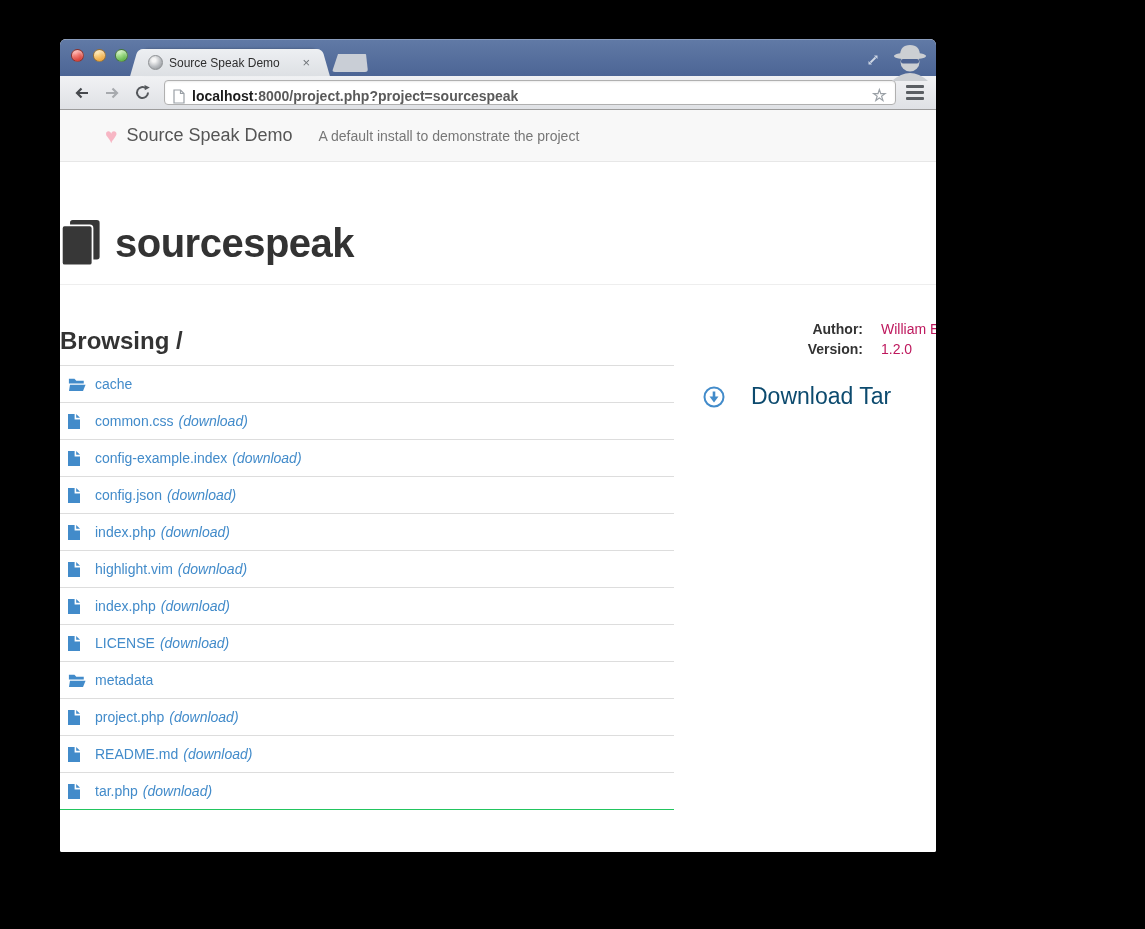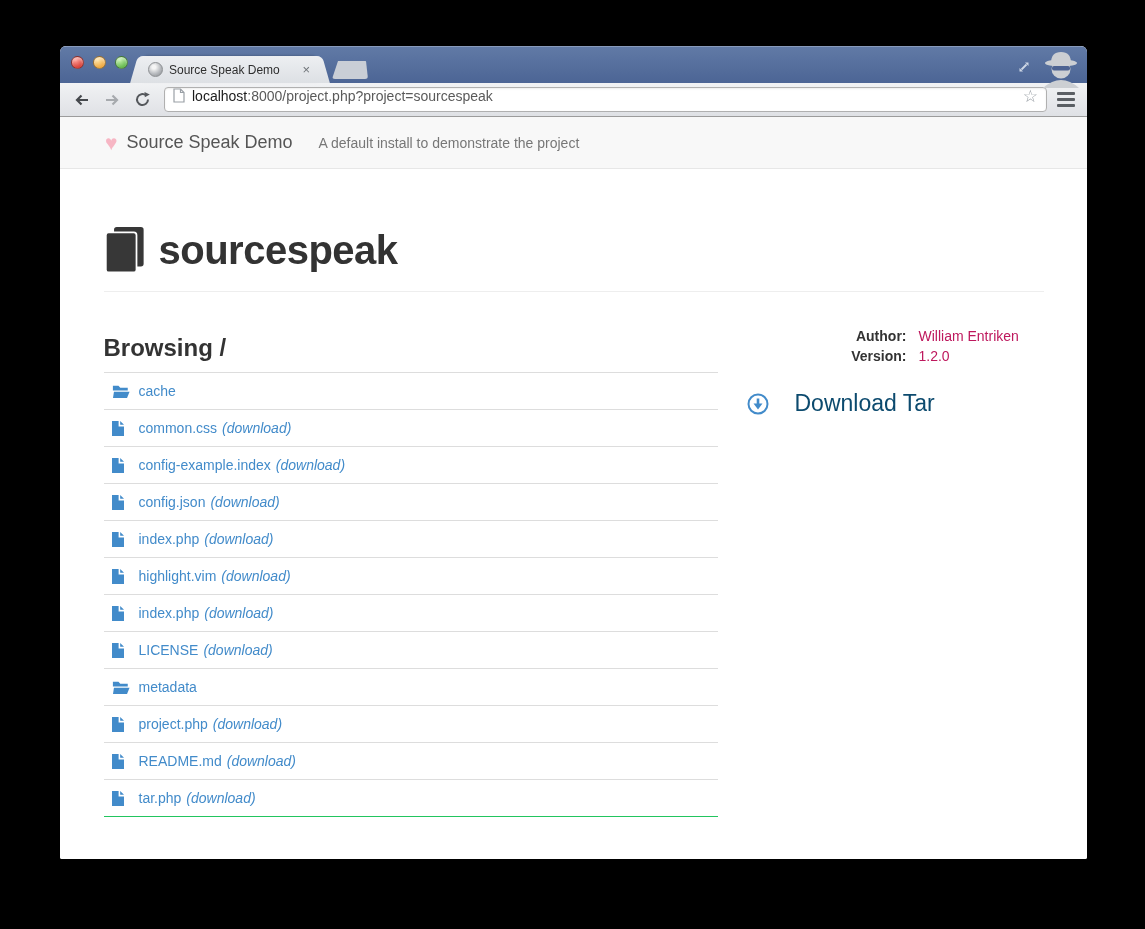--- a/index.html
+++ b/index.html
@@ -1,20 +1,20 @@
 <!DOCTYPE html>
 <html><head>
 <meta charset="utf-8">
 <style>
   * { margin:0; padding:0; box-sizing:border-box; }
   html,body { width:1145px; height:929px; background:#000; font-family:"Liberation Sans", sans-serif; }
   .stage { position:relative; width:1145px; height:929px; background:#000; overflow:hidden; }
 
   
-  .window { position:absolute; left:60px; top:46px; width:1027px; height:813px;
+  .window { position:absolute; left:60px; top:39px; width:876px; height:813px;
             border-radius:6px 6px 2px 2px; overflow:hidden; background:#fff;
             box-shadow:0 12px 34px rgba(0,0,0,.65); }
 
   
   .titlebar { position:relative; height:37px;
               background:linear-gradient(#617aa6, #4c6595);
               box-shadow:inset 0 1px 0 rgba(255,255,255,.25); }
   .traffic-lights { position:absolute; left:11px; top:10px; display:flex; gap:9px; }
   .light { width:13px; height:13px; border-radius:50%; border:1px solid rgba(0,0,0,.35);
            box-shadow:inset 0 2px 3px rgba(255,255,255,.55); }
@@ -42,22 +42,22 @@
 
   .titlebar-right { position:absolute; right:6px; top:4px; display:flex; align-items:flex-start; gap:8px; }
   .expand-icn { margin-top:8px; }
   .spy-icn { position:relative; z-index:5; }
 
   
   .toolbar { height:34px; background:linear-gradient(#f1f2f4, #dfe1e5);
              border-bottom:1px solid #9c9c9c; display:flex; align-items:center; padding:0 10px; }
   .nav-btn { display:flex; align-items:center; justify-content:center; width:24px; height:24px; margin-right:6px; }
   .urlbar { flex:1; height:25px; background:#fff; border:1px solid #b0b0b0; border-radius:4px;
-            display:flex; align-items:flex-start; padding:0 8px; margin:0 8px 0 4px;
-            box-shadow:inset 0 1px 2px rgba(0,0,0,.08); }
+            display:flex; align-items:flex-end; padding:0 8px; margin:0 8px 0 4px;
+            box-shadow:inset 0 1px 2px rgba(0,0,0,.08);font-weight:bold; }
   .url-text { font-size:14px; margin-left:7px; white-space:nowrap; overflow:hidden; }
   .url-host { color:#1b1b1b; }
   .url-rest { color:#5a5a5a; }
   .star { margin-left:auto; font-size:17px; color:#9aa0a6; line-height:1; }
   .menu-btn { display:flex; flex-direction:column; gap:3px; padding:4px 2px; }
   .menu-btn i { display:block; width:18px; height:3px; background:#5a5e63; border-radius:1px; }
 
   
   .page { height:742px; background:#fff; overflow:hidden; }
   .site-header { height:52px; background:#f8f8f8; border-bottom:1px solid #e7e7e7;
@@ -76,21 +76,21 @@
   .col-right { flex:1; }
   h2 { font-size:24px; font-weight:bold; color:#333; margin:20px 0 10px; }
 
   .file-list { list-style:none; border-bottom:1px solid #22c55e;text-align:right; }
   .file-row { border-top:1px solid #ddd; height:37px; display:flex; align-items:center;
               padding-left:8px; font-size:14px; }
   .row-icon { display:inline-flex; width:18px; margin-right:9px; flex:0 0 auto; }
   a.blue-link { color:#428bca; text-decoration:none; }
   a.dl-link { color:#428bca; text-decoration:none; font-style:italic; margin-left:5px; }
 
-  .info-dl { display:grid; grid-template-columns:160px 1fr; column-gap:12px; margin-top:12px;
+  .info-dl { display:grid; grid-template-columns:160px 1fr; column-gap:18px; margin-top:12px;
              font-size:14px; line-height:20px; }
   .info-dl dt { text-align:right; font-weight:bold; color:#333; overflow:hidden; white-space:nowrap; }
   .info-dl dd { color:#be185d; }
   .download-tar { display:inline-flex; align-items:center; gap:26px; margin-top:24px;
                   color:#0c4a6e; font-size:23px; text-decoration:none; }
 </style>
 </head>
 <body>
 
 <div class="stage">

